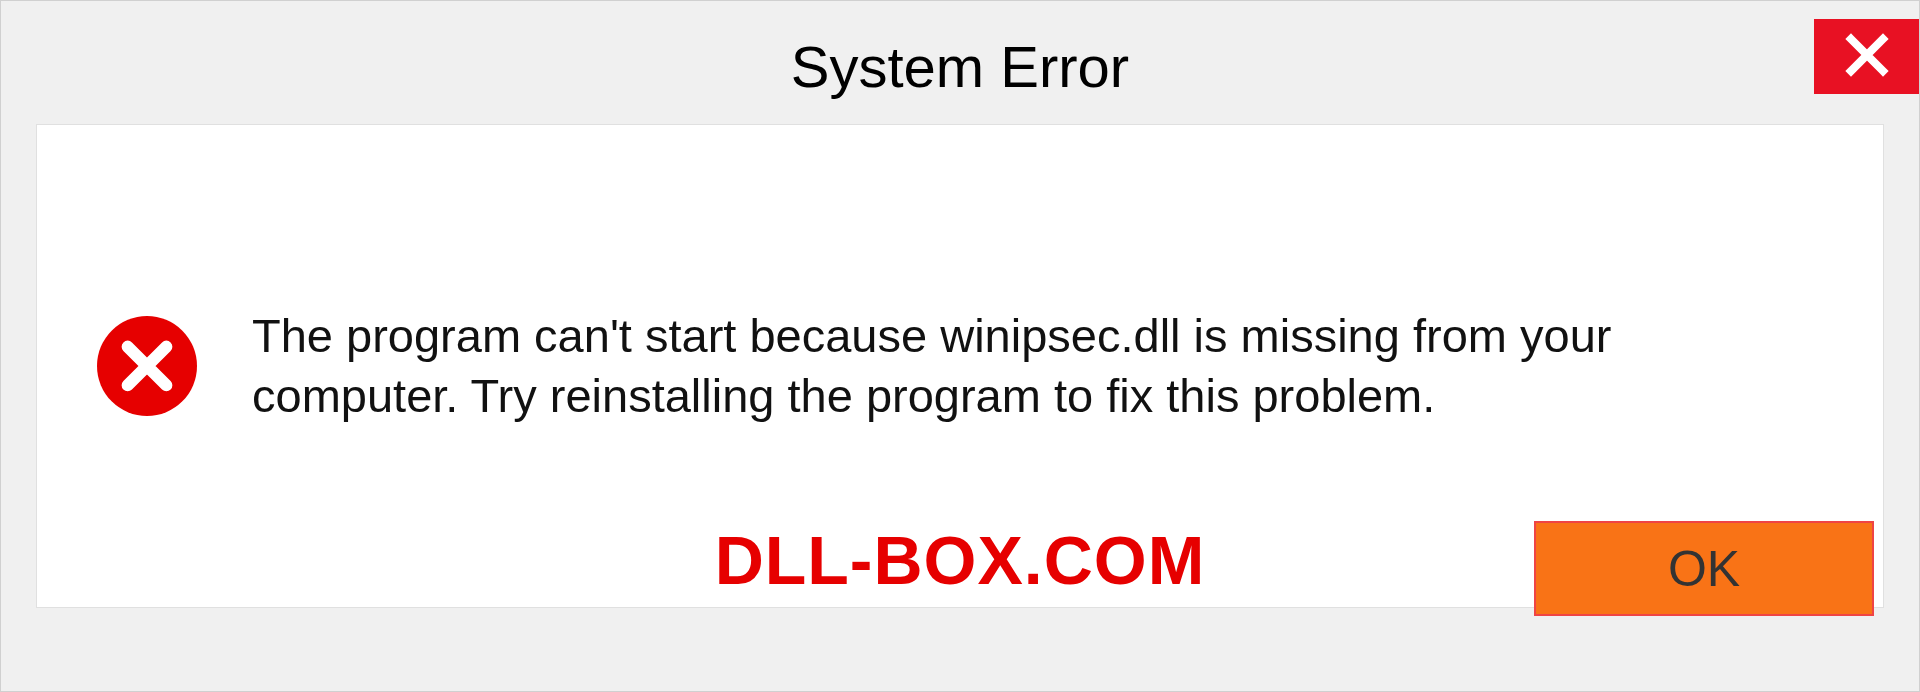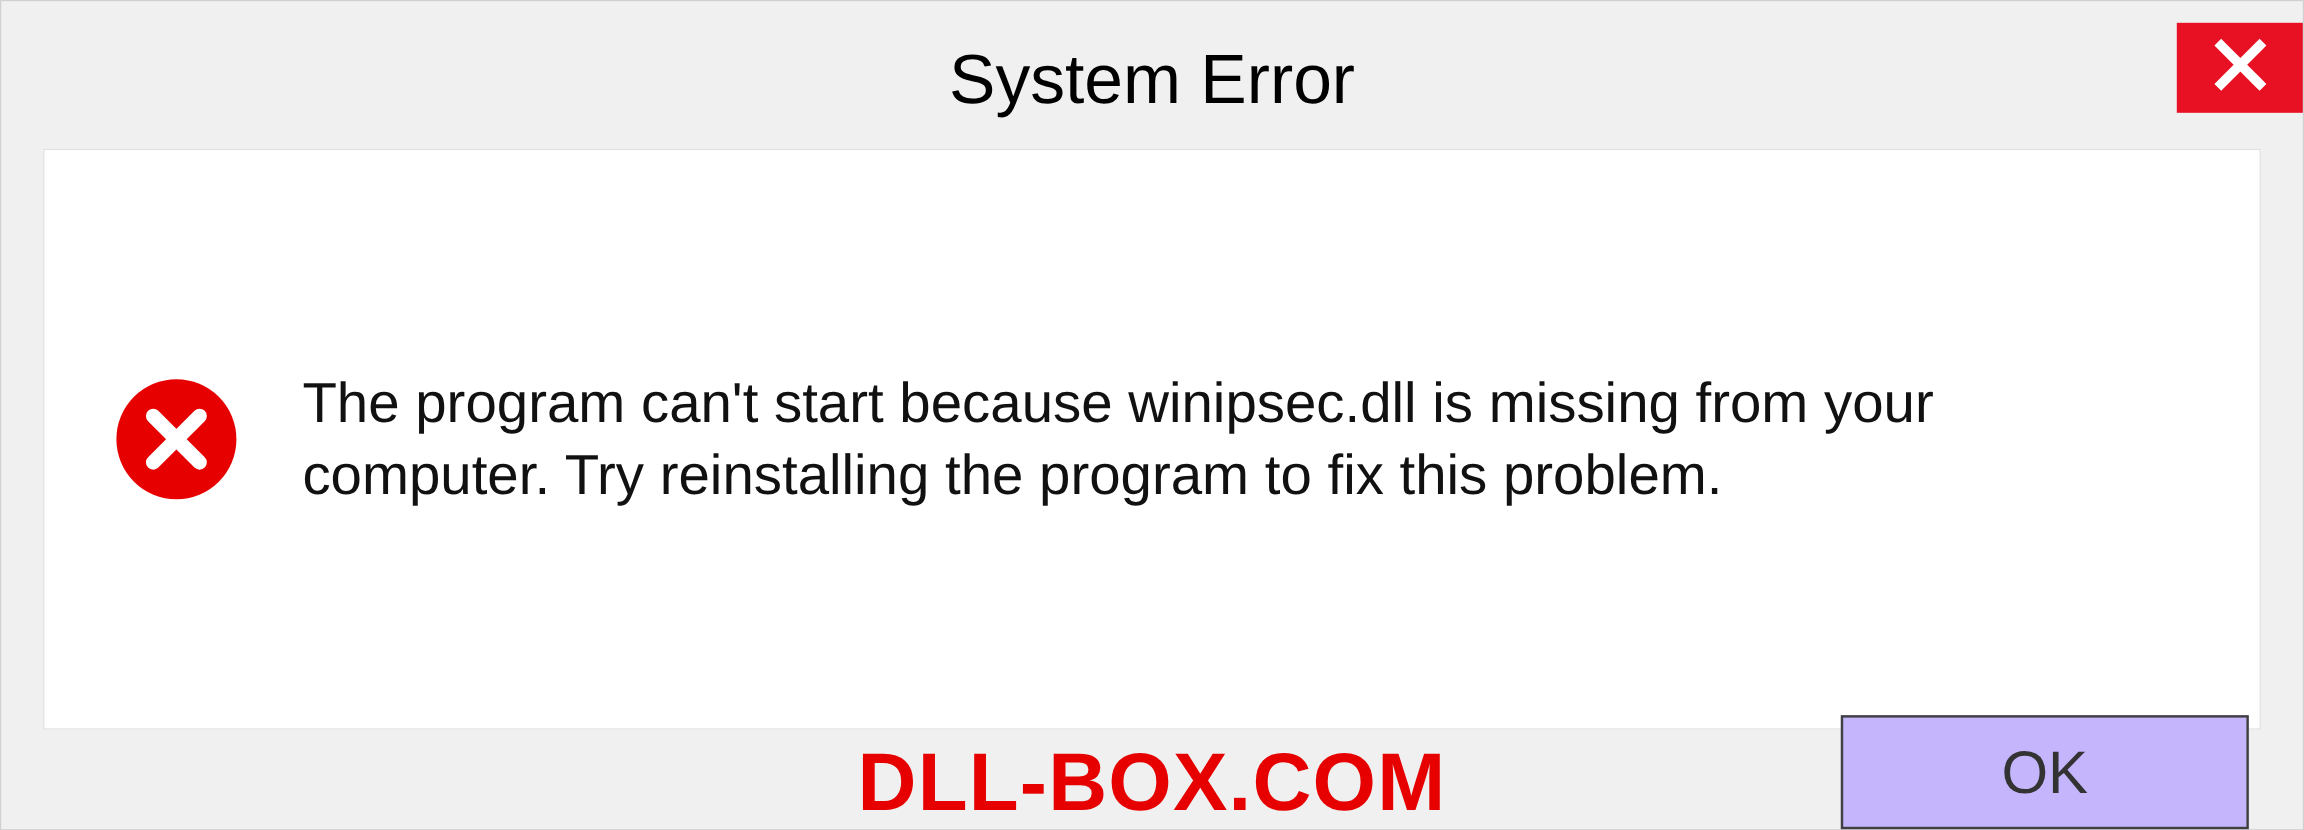--- a/index.html
+++ b/index.html
@@ -85,39 +85,39 @@
       line-height: 1.28;
       font-weight: 400;
     }
     .footer {
       position: absolute;
       bottom: 0;
       left: 0;
       right: 0;
       height: 170px;
       display: flex;
-      align-items: flex-end;
+      align-items: flex-start;
       justify-content: flex-end;
       padding: 0 45px;
     }
     .watermark {
       position: absolute;
       left: 50%;
       transform: translateX(-50%);
       font-size: 68px;
       font-weight: 800;
       color: #e60000;
       letter-spacing: 1px;
       font-family: Arial, sans-serif;
     }
     .ok-button {
       width: 340px;
       height: 95px;
-      background: #c4b5fd;
-      border: 2px solid #404040;
+      background: #f97316;
+      border: 2px solid #ef4444;
       font-size: 50px;
       color: #333;
       font-family: "Segoe UI", Tahoma, Arial, sans-serif;
       cursor: pointer;
       display: flex;
       align-items: center;
       justify-content: center;
     }
   </style>
 </head>

